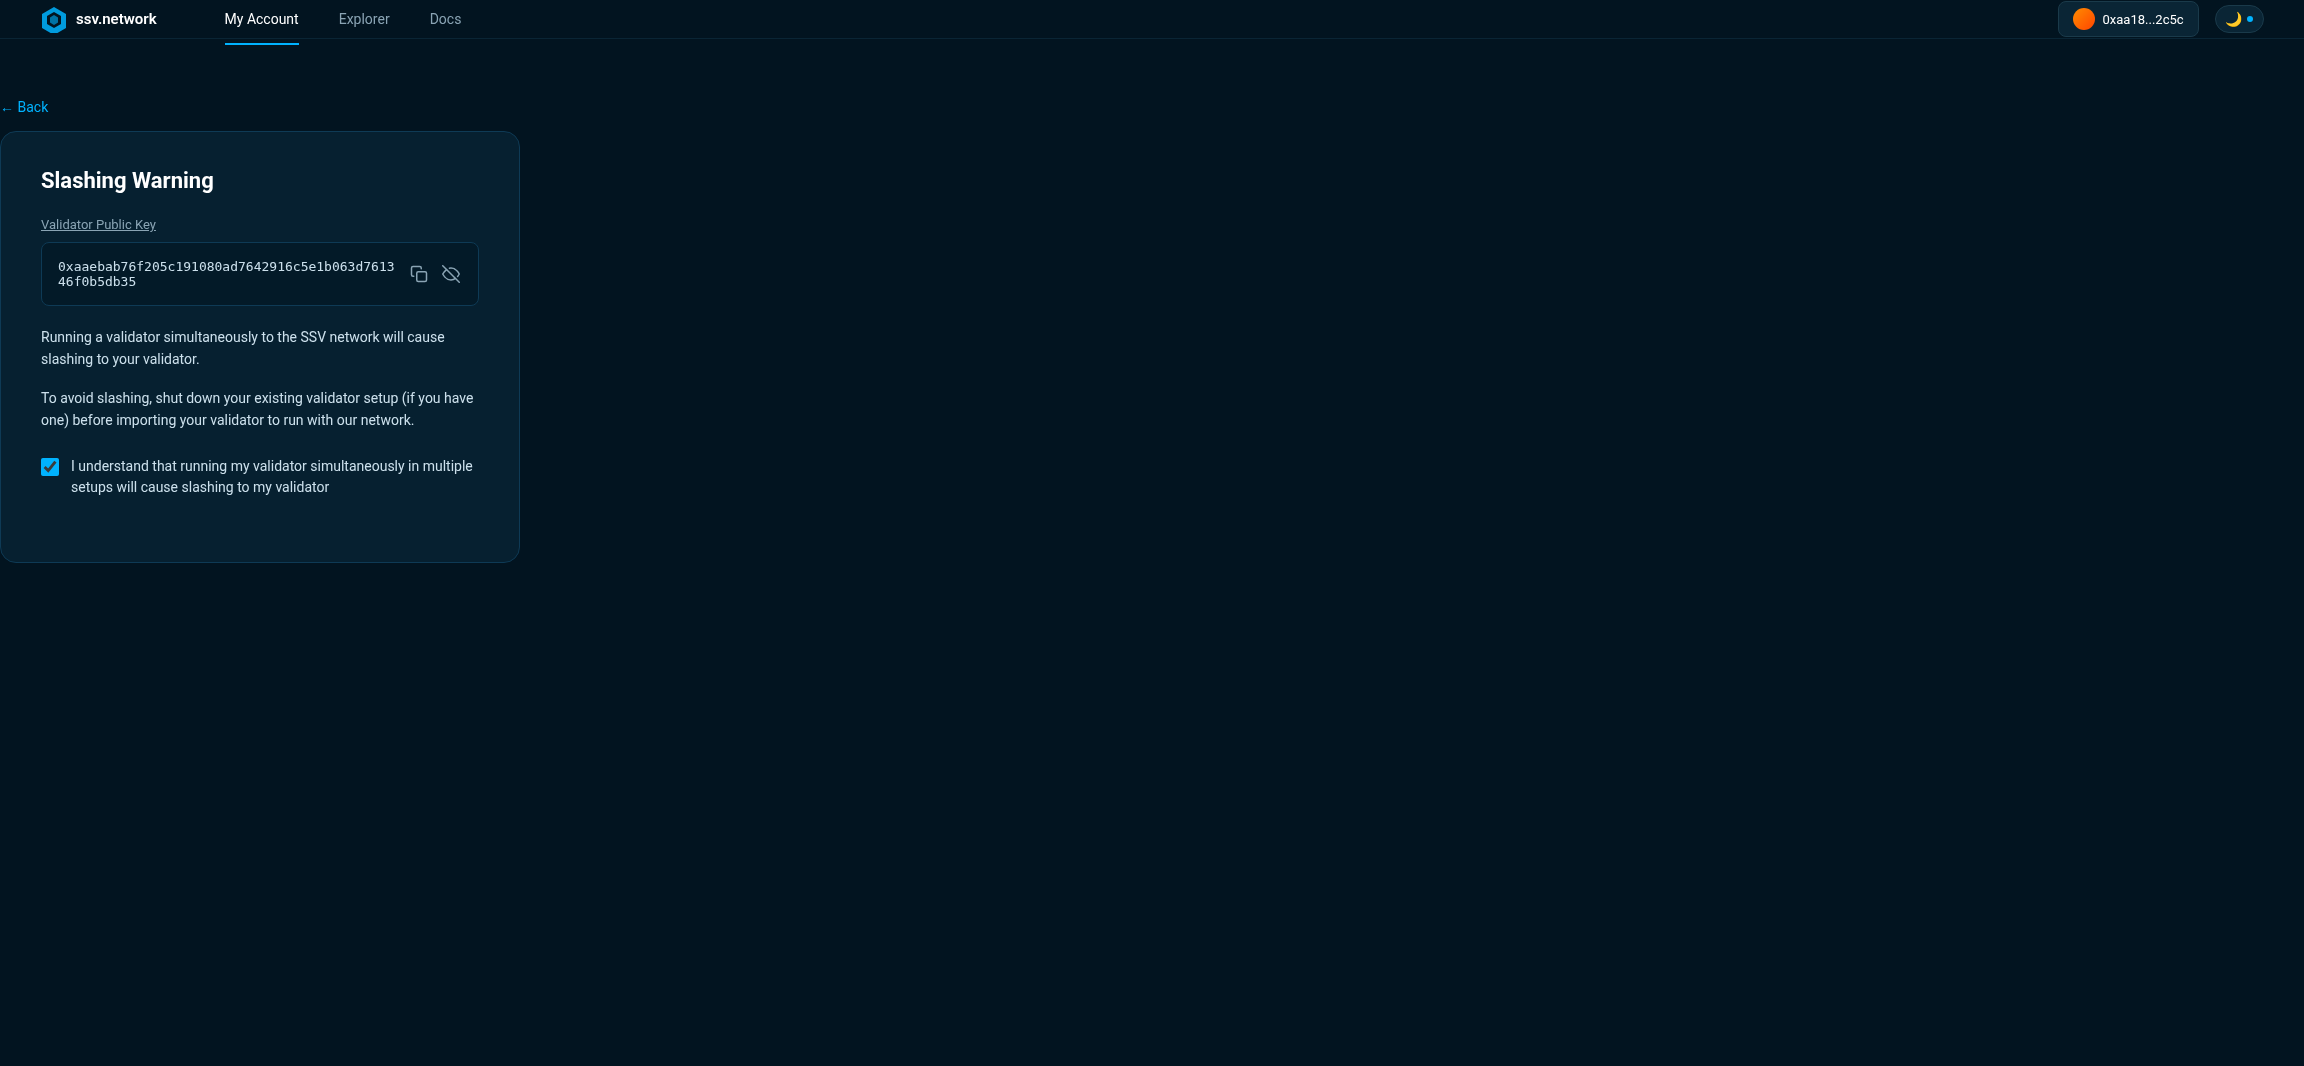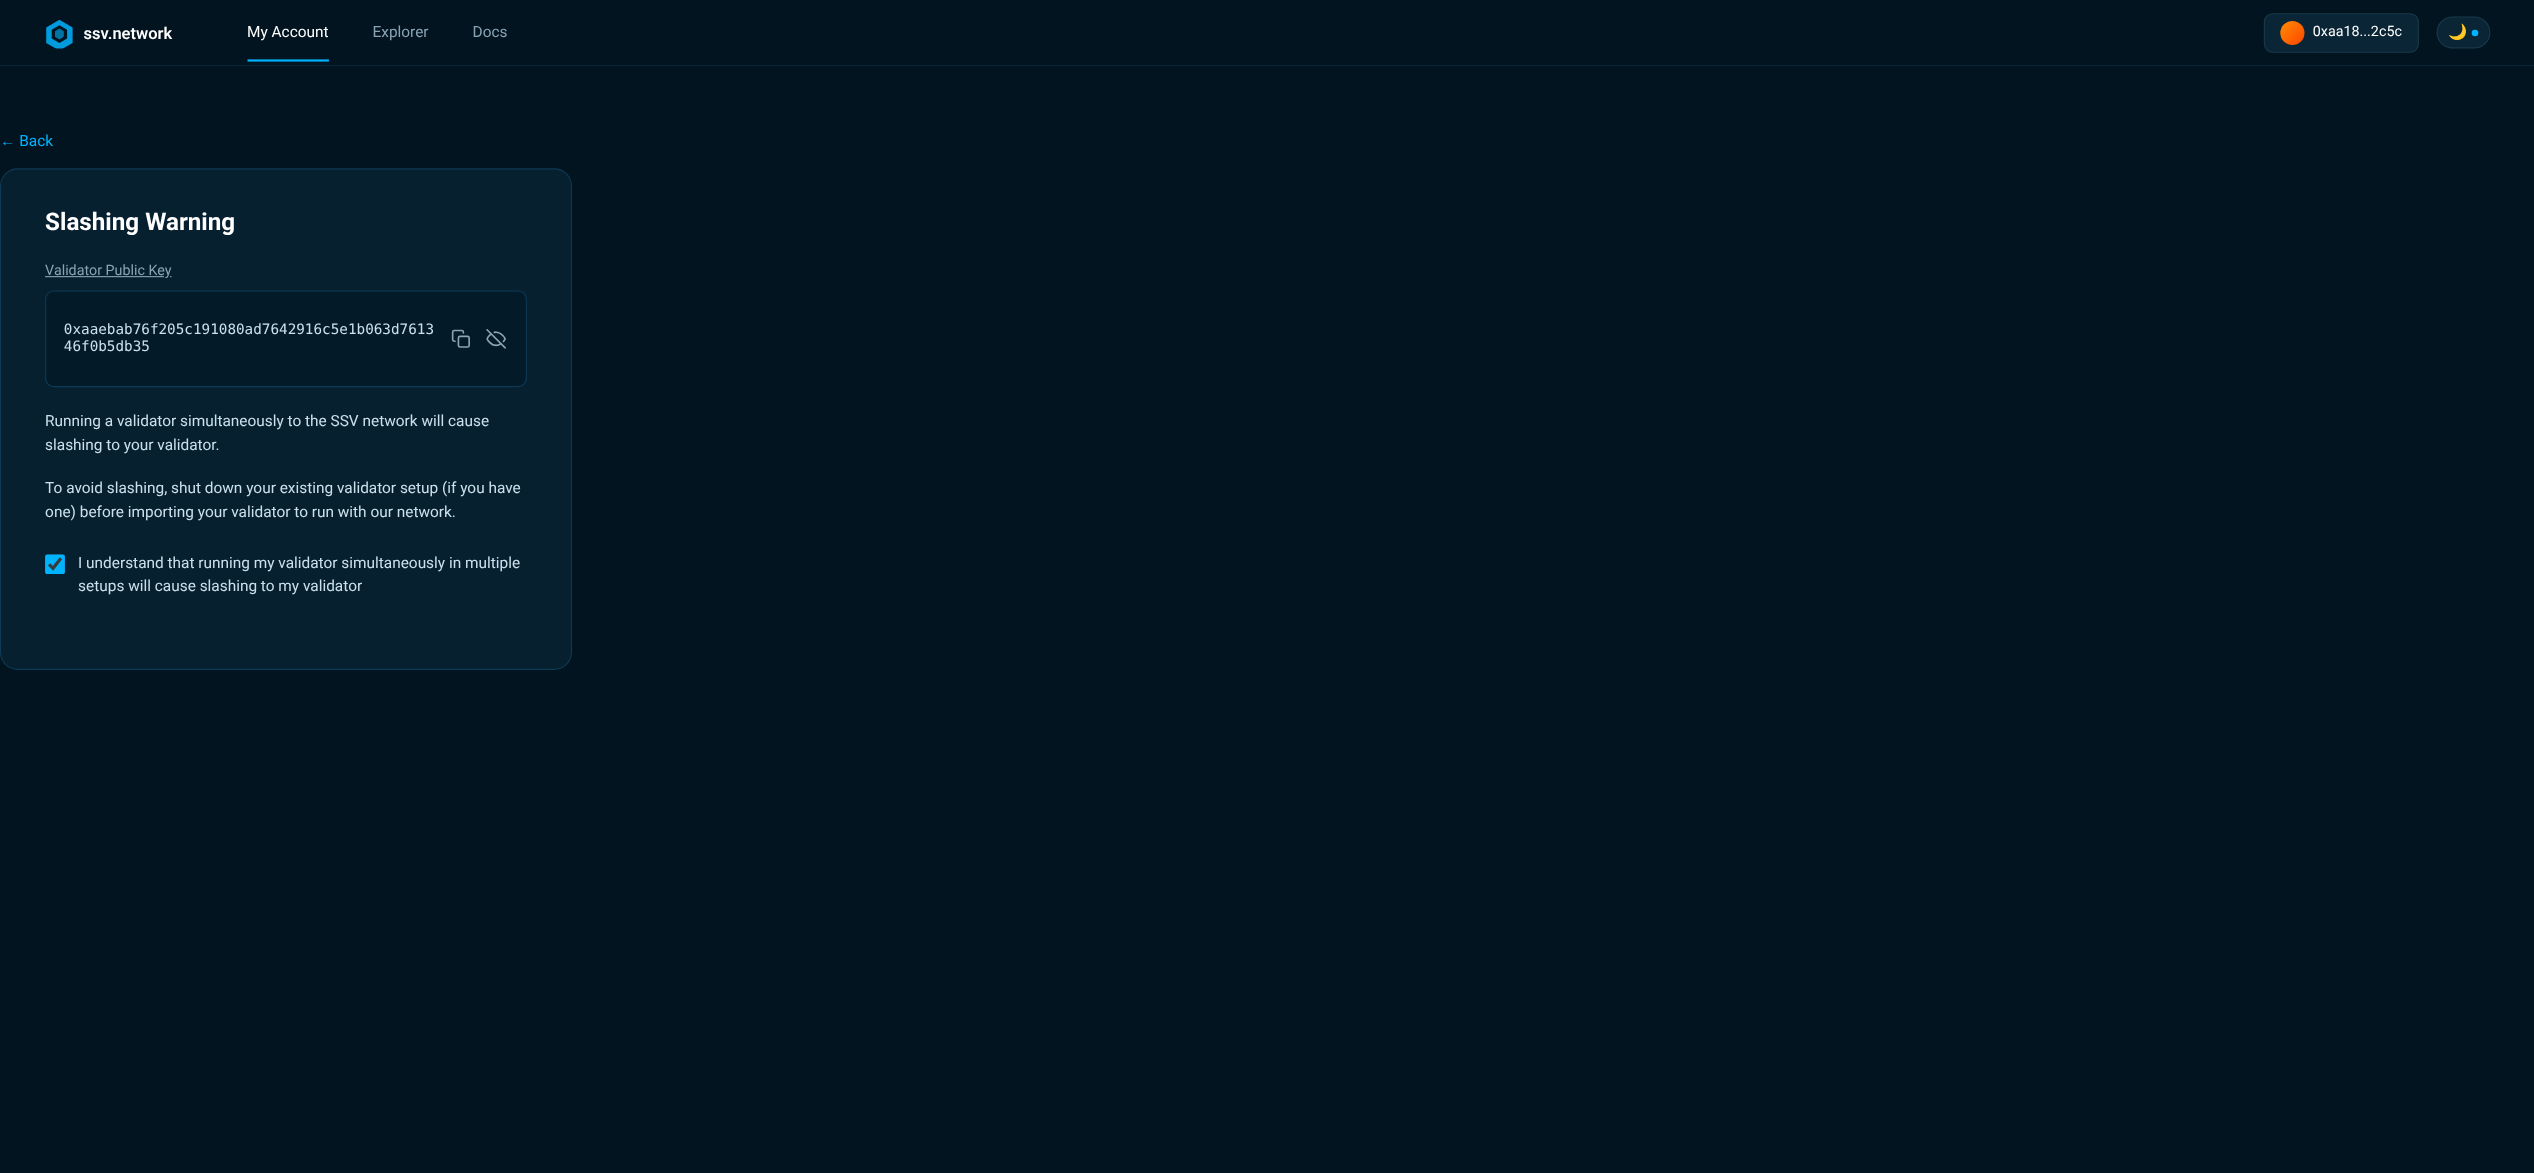--- a/index.html
+++ b/index.html
@@ -10,21 +10,21 @@
       min-height: 100vh;
       width: 2304px;
       min-height: 1066px;
     }
 
     
     .navbar {
       display: flex;
       align-items: center;
       padding: 0 40px;
-      height: 60px;
+      height: 39px;
       background-color: #021420;
       border-bottom: 1px solid #0a2535;
     }
     .nav-logo {
       display: flex;
       align-items: center;
       gap: 8px;
       margin-right: 48px;
     }
     .nav-logo-icon {
@@ -146,21 +146,21 @@
     .field-label {
       font-size: 13px;
       color: #8aa4b4;
       margin-bottom: 10px;
       text-decoration: underline;
     }
     .pubkey-box {
       background: #031a28;
       border: 1px solid #0e3a55;
       border-radius: 8px;
-      padding: 28px 16px;
+      padding: 16px 16px;
       display: flex;
       align-items: center;
       justify-content: space-between;
       margin-bottom: 20px;
     }
     .pubkey-text {
       font-size: 13px;
       color: #cce0ec;
       font-family: monospace;
       word-break: break-all;

